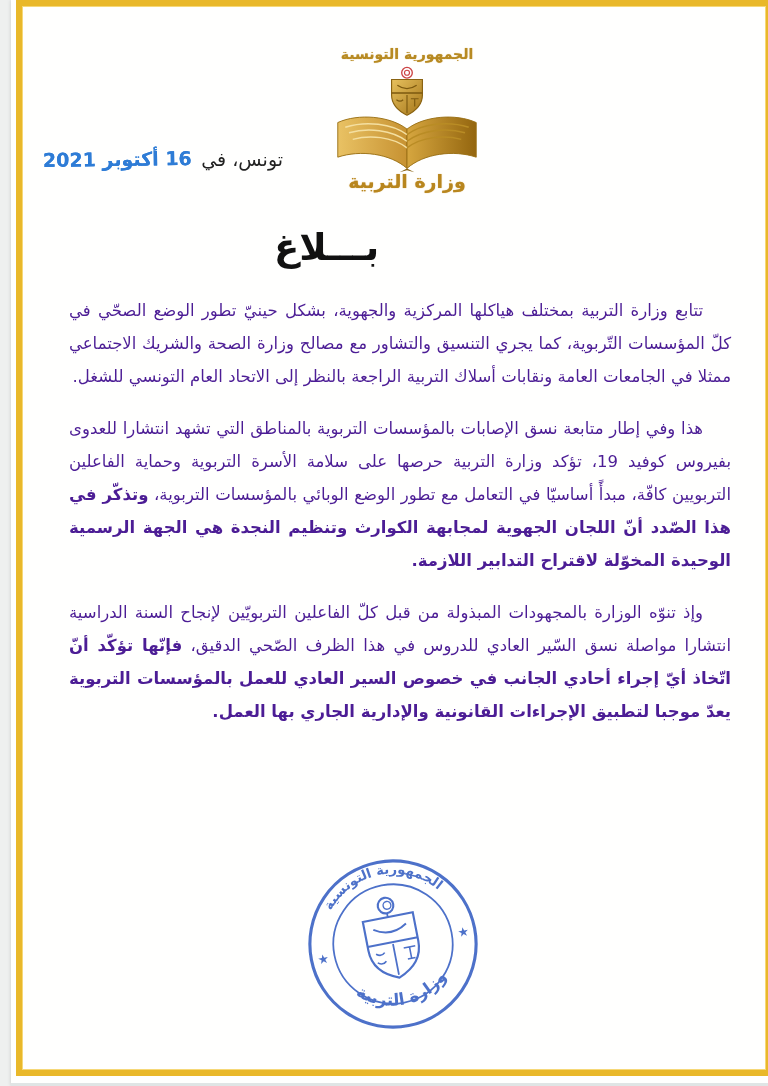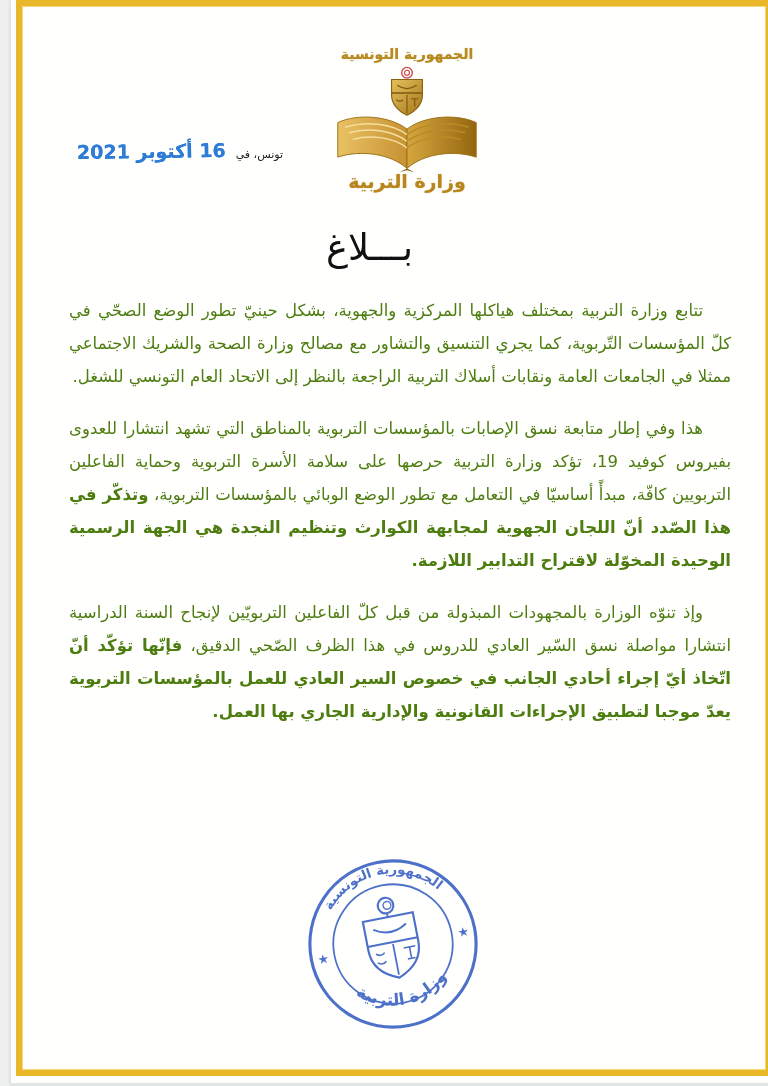--- a/index.html
+++ b/index.html
@@ -28,37 +28,37 @@
   .ministry-cal{
     margin-top:-2px;font-size:19px;font-weight:bold;color:#b8861e;
     text-shadow:0 0 1px #cfa148;white-space:nowrap;
   }
 
   
   .date-row{
     position:absolute;top:138px;left:96px;width:176px;
     direction:rtl;display:flex;align-items:baseline;gap:10px;justify-content:flex-start;
   }
-  .place-label{font-size:11px;color:#222;white-space:nowrap;padding-top:10px;}
+  .place-label{font-size:19px;color:#222;white-space:nowrap;padding-top:10px;}
   .date-stamp{
     font-size:19px;font-weight:bold;color:#2e7cd6;white-space:nowrap;
     letter-spacing:1px;transform:rotate(-.8deg);
     text-shadow:0 0 .6px #2e7cd6;
   }
 
   
   .doc-title{
     position:absolute;top:226px;left:0;width:631px;text-align:center;
-    font-size:37px;font-weight:normal;color:#111;letter-spacing:1px;padding-left:43px;
+    font-size:37px;font-weight:bold;color:#111;letter-spacing:1px;
   }
 
   
   .body-text{
     position:absolute;top:294px;right:48px;width:662px;
-    direction:rtl;text-align:justify;font-size:16.5px;line-height:33px;color:#4d7c0f;
+    direction:rtl;text-align:justify;font-size:16.5px;line-height:33px;color:#4c1d95;
   }
   .body-text .para{margin:0 0 19px;text-indent:28px;}
   .body-text .bold{font-weight:bold;}
 
   
   .seal{position:absolute;left:294px;top:856px;width:176px;height:162px;opacity:.9;}
   .seal svg{transform:rotate(-11deg);}
 </style>
 </head>
 <body>

